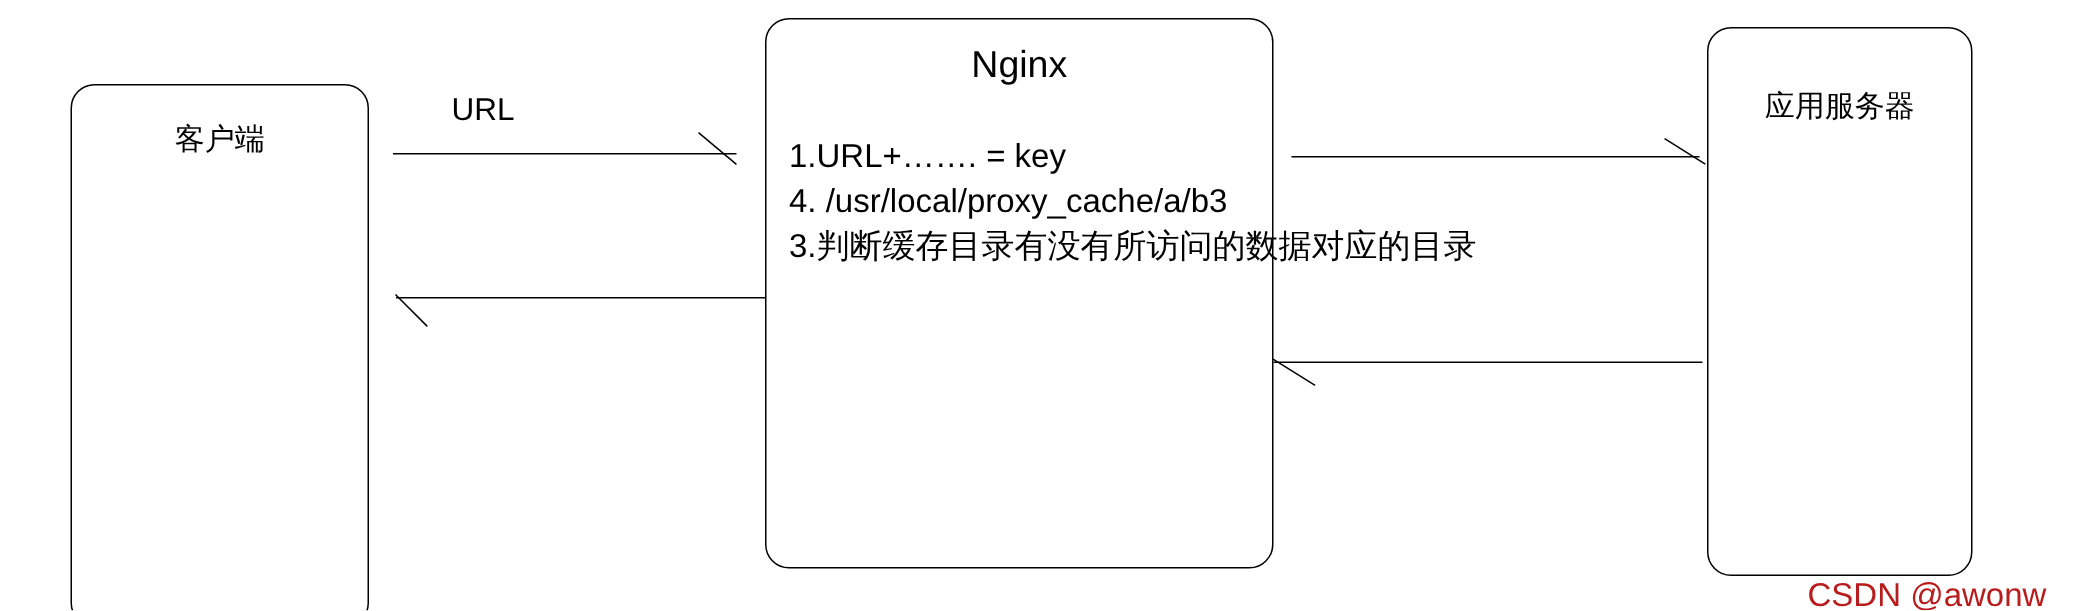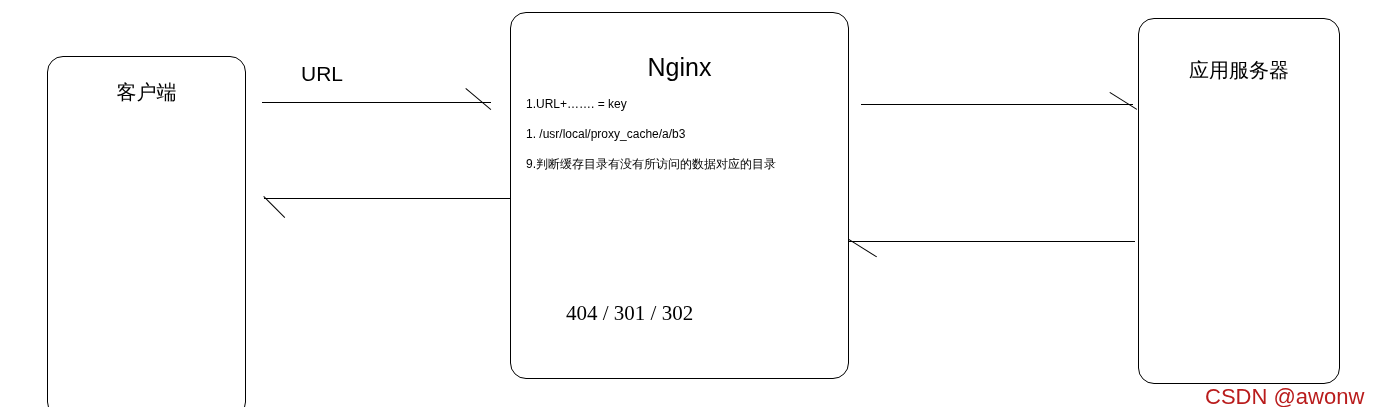--- a/index.html
+++ b/index.html
@@ -33,52 +33,52 @@
   }
   #nginx-node {
     left: 510px;
     top: 12px;
     width: 339px;
     height: 367px;
   }
   #appserver-node {
     left: 1138px;
     top: 18px;
-    width: 202px;
+    width: 177px;
     height: 366px;
     padding-left: 32px;
   }
   .node-title {
     position: absolute;
     left: 0;
     width: 100%;
     text-align: center;
     color: #000000;
     white-space: nowrap;
   }
   #client-title {
     top: 22px;
     font-size: 20px;
   }
   #nginx-title {
-    top: 40px;
+    top: 16px;
     font-size: 25px;
   }
   #appserver-title {
     top: 38px;
     font-size: 20px;
   }
   .steps {
     position: absolute;
     left: 15px;
     top: 76px;
     width: 330px;
   }
   .step-line {
-    font-size: 12px;
+    font-size: 22px;
     line-height: 30px;
     color: #000000;
     white-space: nowrap;
   }
   #status-codes {
     position: absolute;
     left: 55px;
     top: 288px;
     font-family: "Liberation Serif", "DejaVu Serif", serif;
     font-size: 21px;
@@ -163,24 +163,23 @@
 <div id="canvas">
 
   <div class="node" id="client-node">
     <div class="node-title" id="client-title">客户端</div>
   </div>
 
   <div class="node" id="nginx-node">
     <div class="node-title" id="nginx-title">Nginx</div>
     <div class="steps">
       <div class="step-line">1.URL+……. =  key</div>
-      <div class="step-line">1. /usr/local/proxy_cache/a/b3</div>
-      <div class="step-line">9.判断缓存目录有没有所访问的数据对应的目录</div>
+      <div class="step-line">4. /usr/local/proxy_cache/a/b3</div>
+      <div class="step-line">3.判断缓存目录有没有所访问的数据对应的目录</div>
     </div>
-    <div id="status-codes">404 / 301 / 302</div>
   </div>
 
   <div class="node" id="appserver-node">
     <div class="node-title" id="appserver-title">应用服务器</div>
   </div>
 
   <div class="edge" id="edge-client-to-nginx"></div>
   <div class="tick" id="arrow1-tick"></div>
 
   <div class="edge" id="edge-nginx-to-client"></div>

